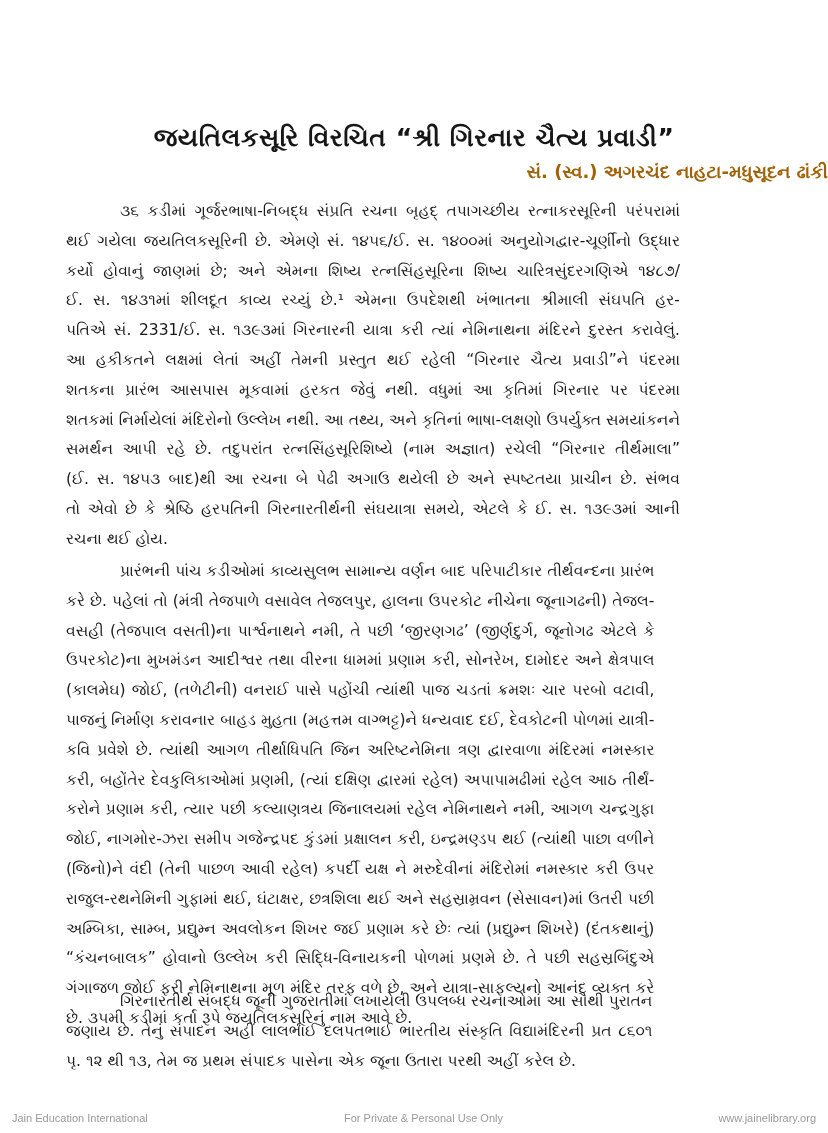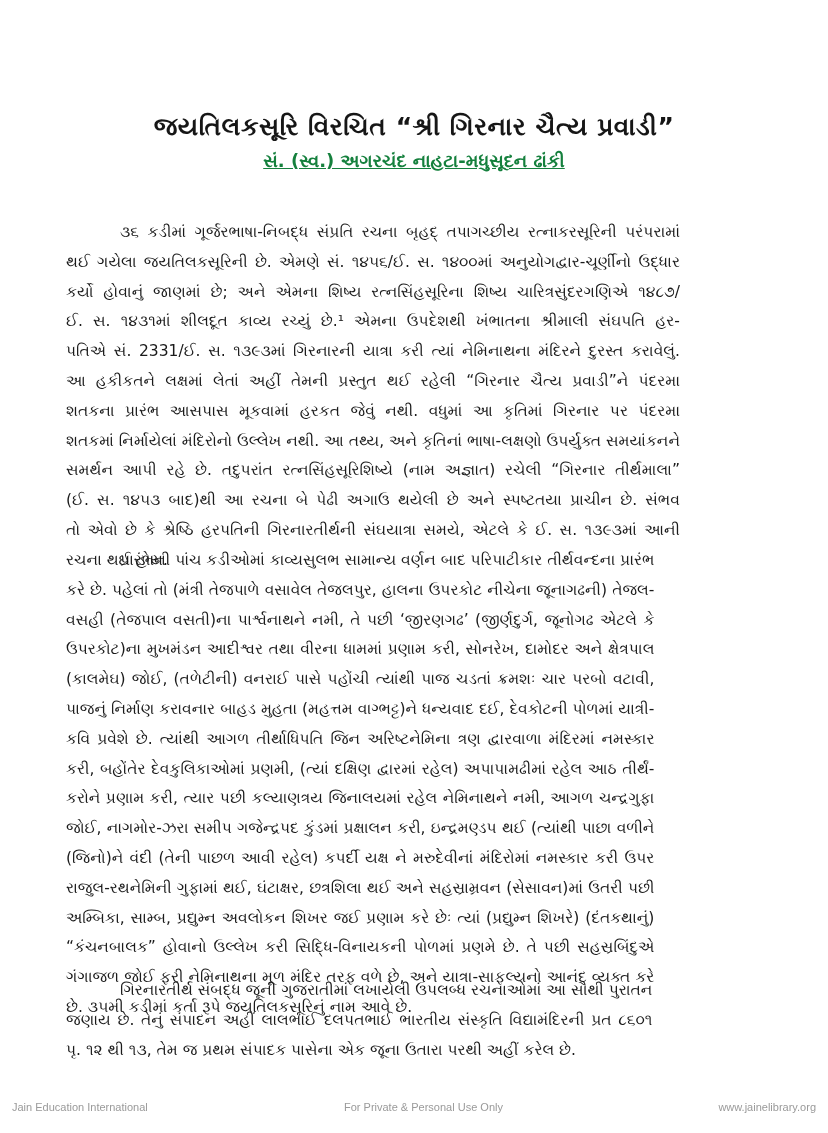--- a/index.html
+++ b/index.html
@@ -1,37 +1,37 @@
 <!DOCTYPE html>
 <html><head>
 <meta charset="utf-8">
 <style>
   html, body { margin: 0; padding: 0; background: #ffffff; }
   body {
     width: 828px; height: 1133px; position: relative; overflow: hidden;
     font-family: "DejaVu Sans", sans-serif; color: #1a1a1a;
   }
-  .page { position: absolute; left: 0; top: 0; width: 828px; height: 892px; }
+  .page { position: absolute; left: 0; top: 11px; width: 828px; height: 892px; }
   .title {
     position: absolute; left: 0; top: 112px; width: 828px; text-align: center;
     font-size: 25px; font-weight: bold; letter-spacing: 0.5px; color: #161616;
   }
   .subtitle {
-    position: absolute; left: 0; top: 150px; width: 828px; text-align: center;
-    font-size: 18px; font-weight: bold; color: #15803d; text-decoration: underline;
+    position: absolute; left: 0; top: 150px; width: 828px; text-align: right;
+    font-size: 18px; font-weight: bold; color: #a16207;
   }
   .body-text {
     position: absolute; left: 66px; top: 186px; width: 696px;
     font-size: 15.5px; line-height: 29.8px; text-align: justify;
   }
   .para { margin: 0; }
   .para .line { display: block; text-align: justify; text-align-last: justify; white-space: nowrap; overflow: hidden; }
   .para .line.last { text-align-last: left; }
   .para .line.indent { padding-left: 54px; }
-  .p1 { position: absolute; top: 0; margin-top: 32px; }
+  .p1 { position: absolute; top: 0; }
   .p2 { position: absolute; top: 344px; margin-top: 16px; }
   .p3 { position: absolute; top: 790px; }
   .footer {
     position: absolute; top: 1101px; left: 0; width: 828px; height: 20px;
     font-family: "Liberation Sans", sans-serif; font-size: 11px; color: #9a9a9a;
   }
   .footer span { position: absolute; top: 0; }
   .f-left { left: 12px; }
   .f-center { left: 344px; }
   .f-right { right: 12px; }

